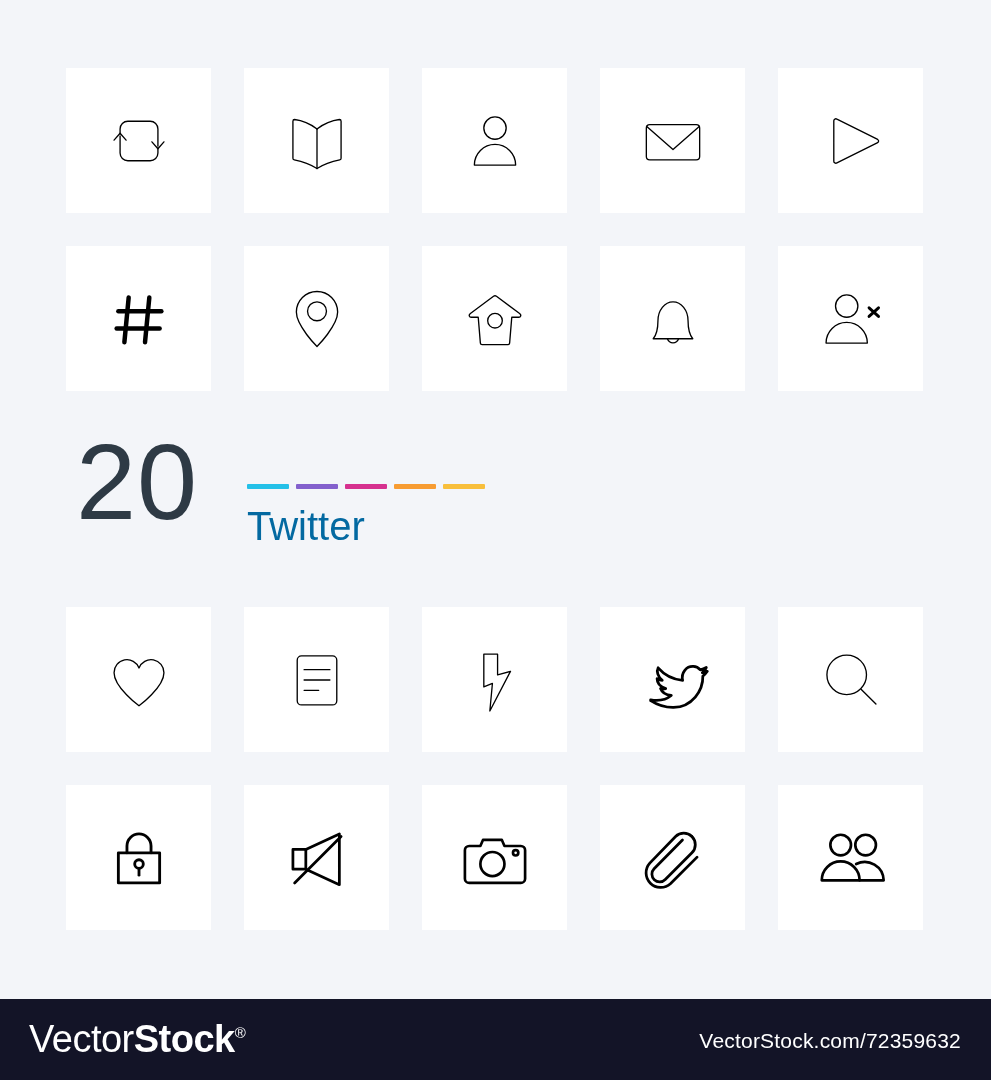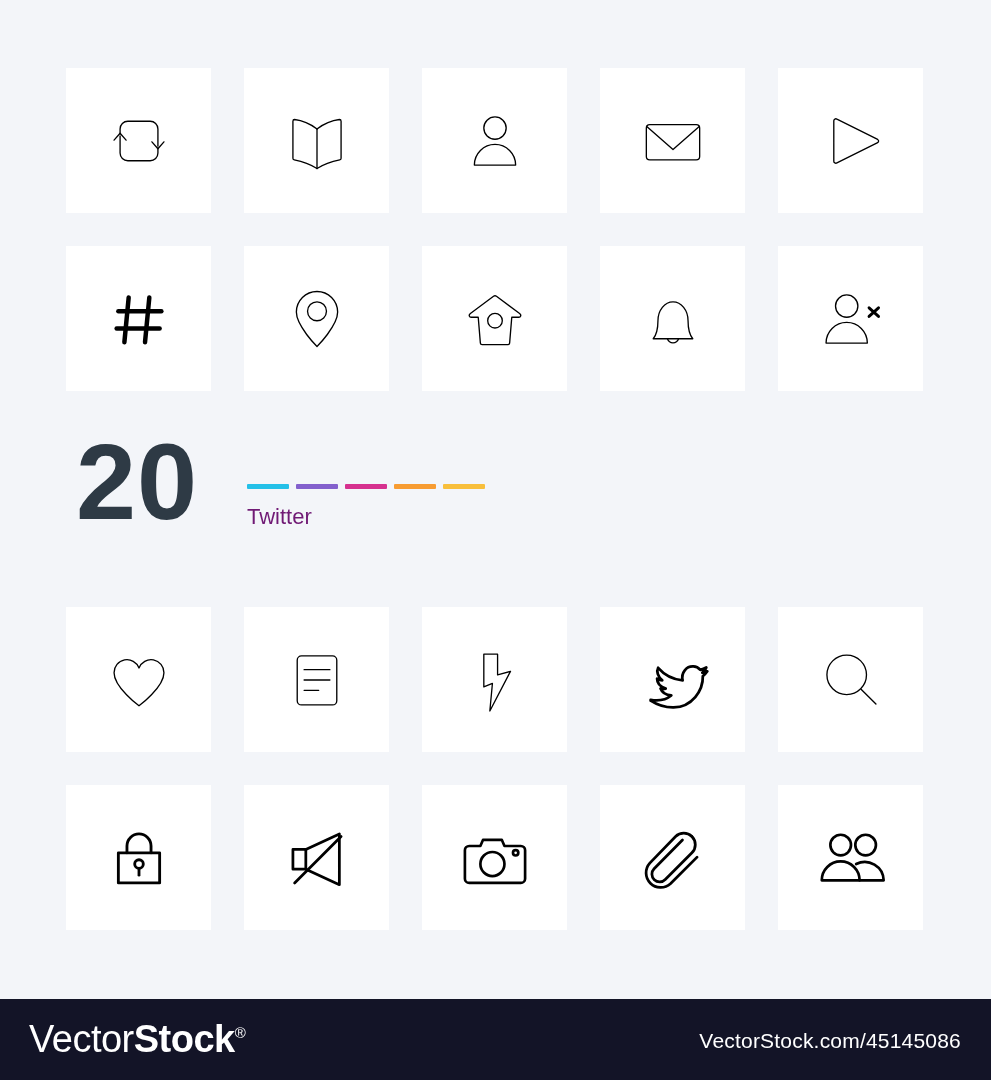--- a/index.html
+++ b/index.html
@@ -65,21 +65,21 @@
     top: 436px;
     width: 700px;
     height: 130px;
   }
   #count-number {
     position: absolute;
     left: 10px;
     top: -8px;
     font-size: 108px;
     line-height: 1;
-    font-weight: 700;
+    font-weight: 400;
     letter-spacing: 1px;
     color: #2e3a45;
     font-family: "Liberation Sans", sans-serif;
   }
   #iconography-word {
     position: absolute;
     left: 180px;
     top: 14px;
     font-size: 25px;
     letter-spacing: 9.4px;
@@ -97,23 +97,23 @@
   }
   #color-bars .bar {
     width: 42px;
     height: 5px;
     border-radius: 1px;
   }
   #category-name {
     position: absolute;
     left: 181px;
     top: 68px;
-    font-size: 22px;
+    font-size: 40px;
     font-weight: 400;
-    color: #701a75;
+    color: #0369a1;
     letter-spacing: 0px;
     font-family: "Liberation Sans", sans-serif;
   }
 
   
   #footer {
     position: absolute;
     left: 0;
     top: 999px;
     width: 991px;
@@ -351,16 +351,16 @@
           <circle cx="67" cy="35" r="12"></circle>
           <path d="M16 76 a22 22 0 0 1 44 0 Z"></path>
           <path d="M56 57 a22 22 0 0 1 32 19 H60"></path>
         </svg>
       </span>
     </div>
   </div>
 
   <div id="footer">
     <div id="brand-logo"><span class="light">Vector</span><span class="bold">Stock</span><span class="reg">®</span></div>
-    <div id="footer-url">VectorStock.com/45145086</div>
+    <div id="footer-url">VectorStock.com/72359632</div>
   </div>
 
 </div>
 
 </body></html>

